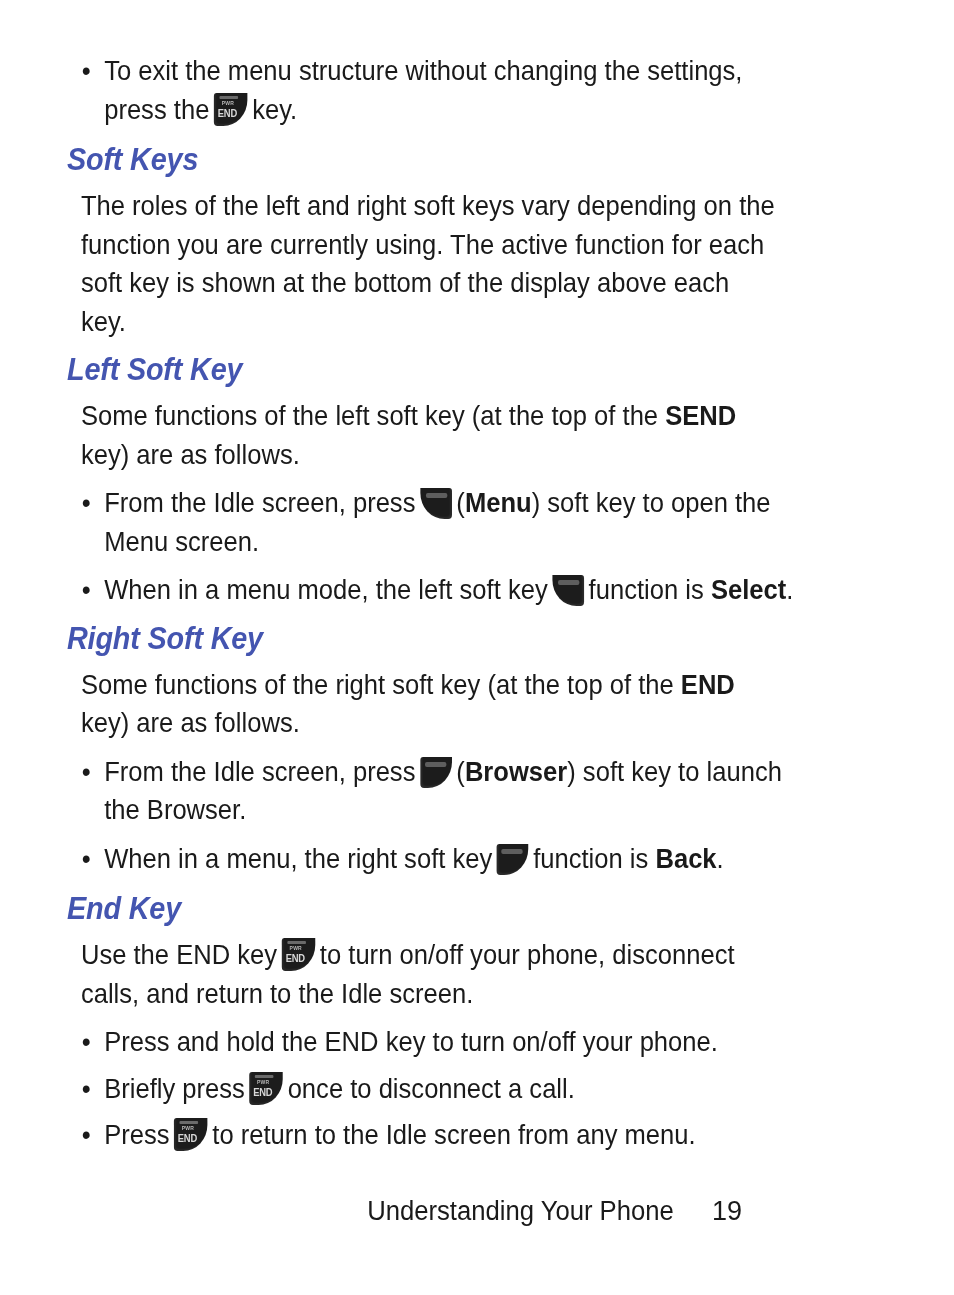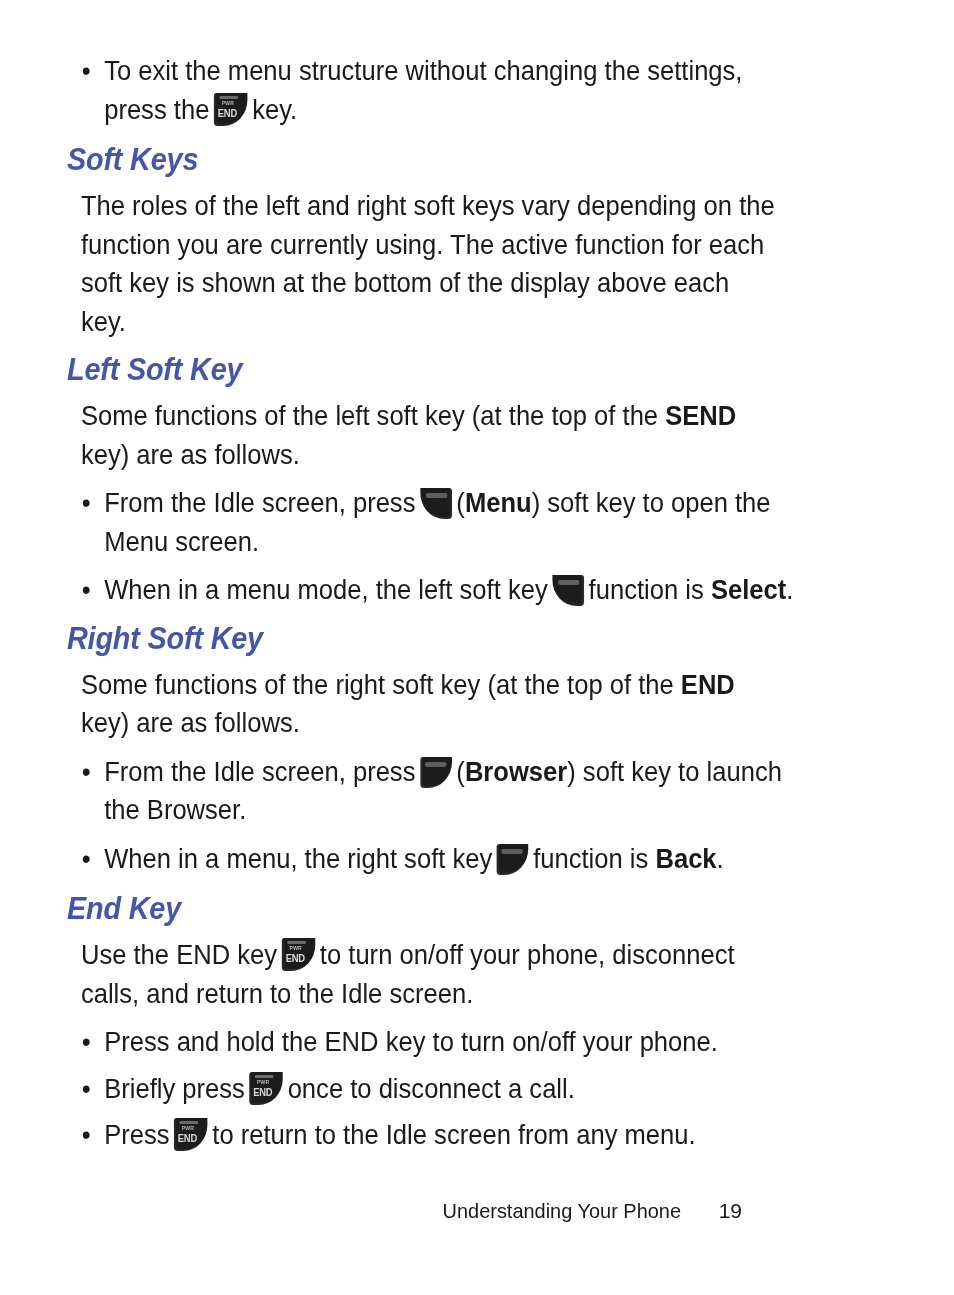--- a/index.html
+++ b/index.html
@@ -179,21 +179,21 @@
 
   
   .footer {
     position: absolute;
     left: 0;
     top: 1194px;
     width: 882px;
     padding-right: 140px;
     box-sizing: border-box;
     text-align: right;
-    font-size: 21px;
+    font-size: 27px;
     line-height: 34px;
     color: #1a1a1a;
   }
   .footer .ftitle {
     display: inline-block;
     transform: scaleX(0.95);
     transform-origin: right center;
   }
   .footer .fpage {
     display: inline-block;

